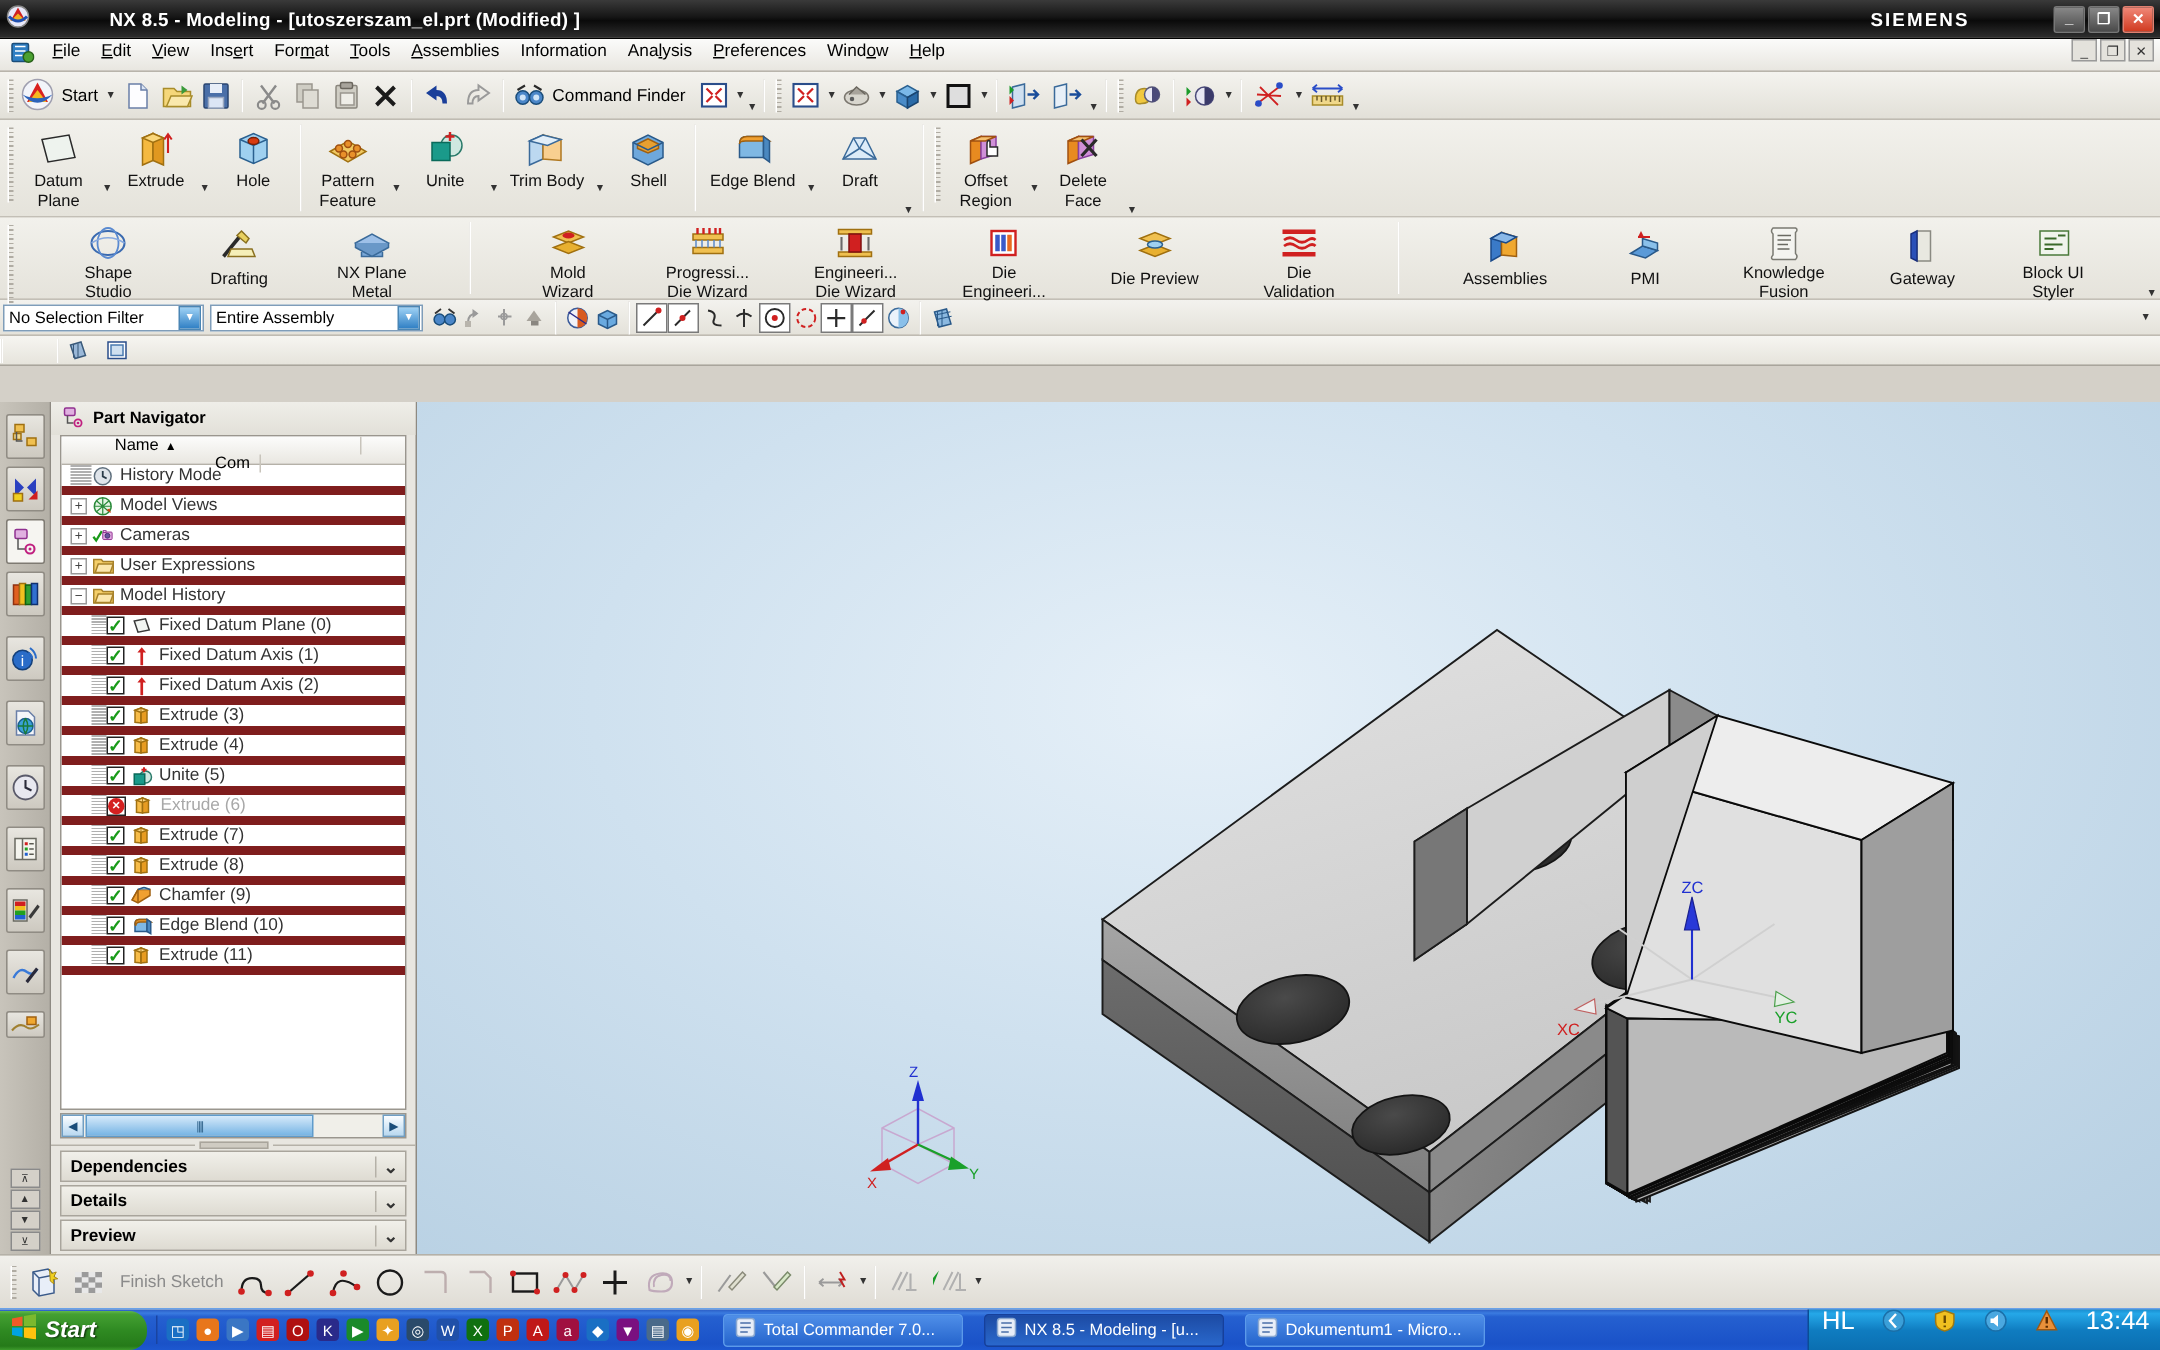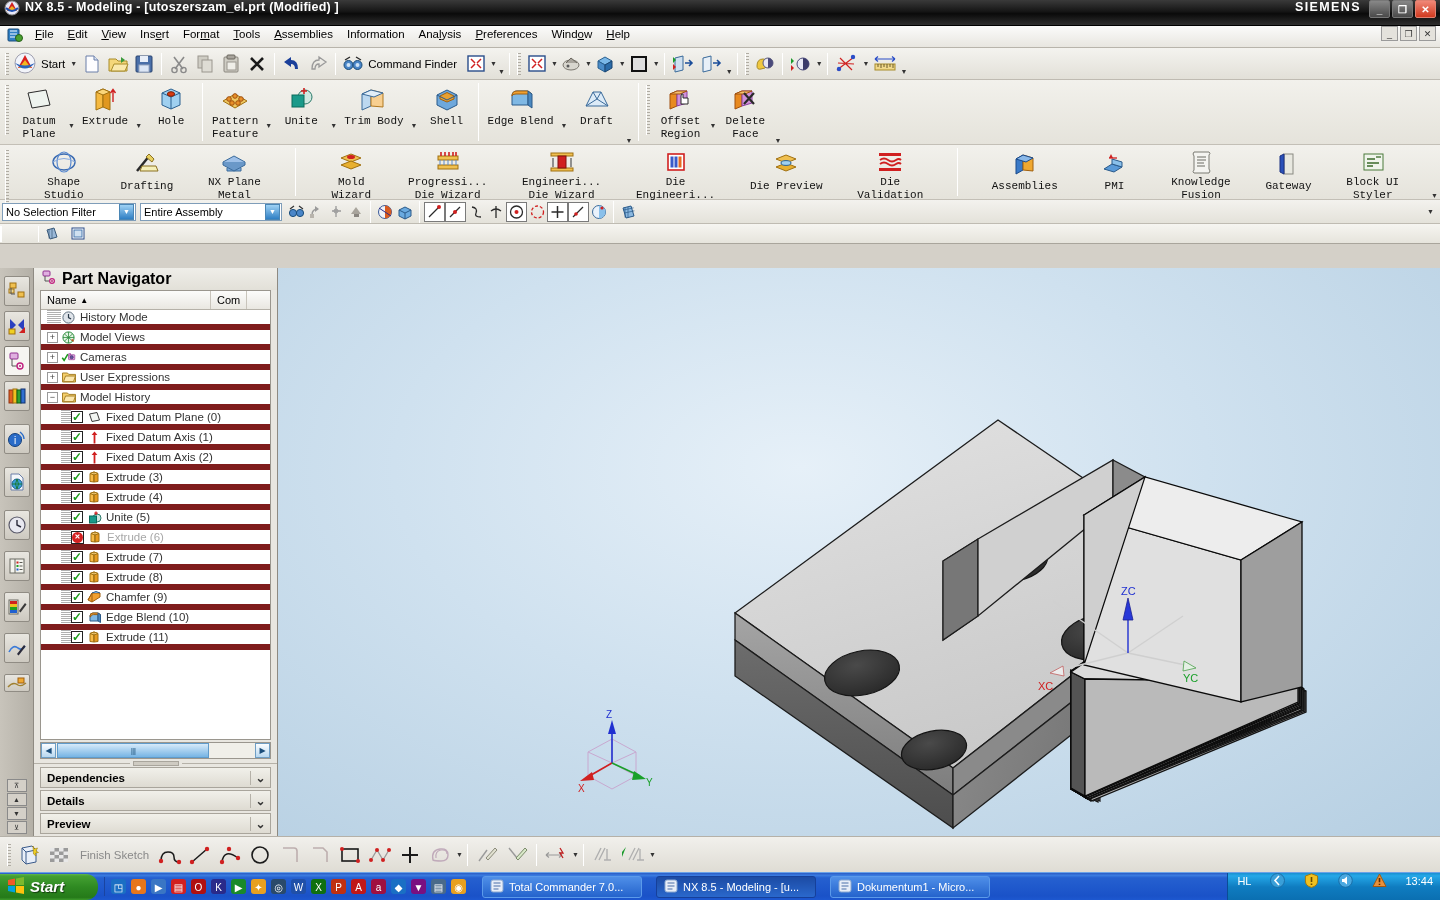--- a/index.html
+++ b/index.html
@@ -10,23 +10,24 @@
     font-size:11px;
     background:#d4d0c8;
     -webkit-font-smoothing:none;
   }
   .app { position:relative; width:1440px; height:900px; }
 
   
   .titlebar {
     height:26px; width:100%;
     background:linear-gradient(to bottom,#3a3a3a 0%,#161616 45%,#0a0a0a 55%,#2e2e2e 100%);
-    display:flex; align-items:flex-start; color:#fff;
+    display:flex; align-items:center; color:#fff;
     font-weight:bold; font-size:12.5px; padding-left:4px;
     border-bottom:1px solid #000;
+    gap:48px;
   }
   .title-text { margin-left:5px; letter-spacing:0.2px; }
   .siemens-logo {
     margin-left:auto; color:#fff; font-weight:bold; font-size:12.5px;
     letter-spacing:1.4px; padding-right:8px;
   }
   .win-btns { display:flex; gap:2px; padding-right:4px; }
   .win-btn {
     width:21px; height:18px; border:1px solid #777;
     background:linear-gradient(to bottom,#888,#4a4a4a);
@@ -75,21 +76,21 @@
   .ribbon {
     background:linear-gradient(to bottom,#f2f1ec,#e5e3db);
     border-bottom:1px solid #c3bfb6;
     display:flex; align-items:stretch; padding-left:2px;
   }
   .ribbon1 { height:65px; }
   .ribbon2 { height:55px;justify-content:space-between; }
   .rbtn {
     width:auto; min-width:54px; padding:4px 5px 0 5px;
     display:flex; flex-direction:column; align-items:center;
-    text-align:center; line-height:12px; font-size:11px; color:#111;font-family:Liberation Mono, monospace;
+    text-align:center; line-height:12px; font-size:11px; color:#111;
   }
   .rbtn .ico { height:30px; display:flex; align-items:center; justify-content:center; }
   .rbtn .lbl { margin-top:1px; }
   .rsep { width:1px; background:#c6c2b9; margin:3px 4px; border-right:1px solid #fff; }
   .rcaret { font-size:7px; color:#333; align-self:center; padding:0 2px; margin-top:22px;}
 
   
   .selbar {
     height:24px; background:linear-gradient(to bottom,#f3f2ee,#e4e2da);
     display:flex; align-items:center; border-bottom:1px solid #bfbbb2; padding-left:2px;
@@ -140,31 +141,31 @@
     font-size:7px; display:flex; align-items:center; justify-content:center; color:#333;
   }
 
   
   .pnav {
     width:244px; background:#e8e6e0; border-right:1px solid #8e8a82;
     display:flex; flex-direction:column;
   }
   .pnav-title {
     height:22px; display:flex; align-items:center; gap:6px;
-    font-weight:bold; font-size:16px; padding-left:8px;
+    font-weight:bold; font-size:11px; padding-left:8px;
     background:linear-gradient(to bottom,#efeee9,#e2e0d8);
   }
   .pnav-tree {
     flex:1; margin:0 6px; background:#fff; border:1px solid #9a968e;
     overflow:hidden; position:relative;
   }
   .tree-head {
     height:19px; display:flex; align-items:center;
     background:linear-gradient(to bottom,#fcfcfb,#e9e7e1);
-    border-bottom:1px solid #b5b1a8; font-size:11px;
+    border-bottom:1px solid #b5b1a8; font-size:11px;flex-direction:column;
   }
   .th { padding:0 6px; height:100%; display:flex; align-items:center; gap:4px;
         border-right:1px solid #c8c4bb; }
   .th.name { width:170px; }
   .row {
     height:20px; display:flex; align-items:center; font-size:11.5px;
     color:#333; padding-left:4px; white-space:nowrap;
     border-bottom:6px solid #7f1d1d;
   }
   .row.suppressed { color:#a8a8a8; }
@@ -271,21 +272,21 @@
     border:1px solid #5b9aea; border-radius:3px;
   }
   .task.active {
     background:linear-gradient(to bottom,#1c4ba4,#2a68cc);
     border-color:#16409a;
   }
   .tray {
     margin-left:auto; height:28px; display:flex; align-items:center; gap:18px;
     padding:0 7px 12px 9px;
     background:linear-gradient(to bottom,#1a8ed0 0%,#25a8e8 10%,#0f7cc0 50%,#0a6eb0 100%);
-    border-left:1px solid #0a4d96; color:#fff; font-size:11px;
+    border-left:1px solid #0a4d96; color:#fff; font-size:17px;
   }
   .tray-ico { width:16px; height:16px; display:flex; align-items:center; justify-content:center; }
 </style>
 </head>
 <body>
 
 <div class="app">
 
   <div class="titlebar">
     <span>

